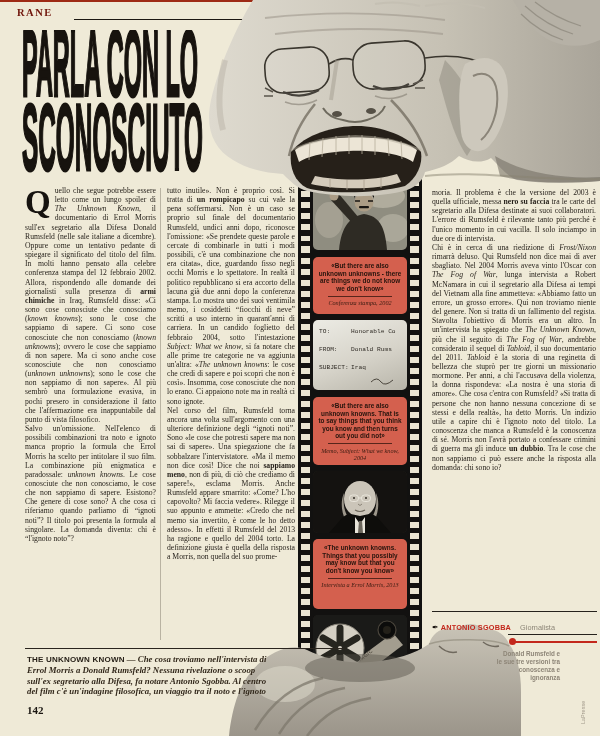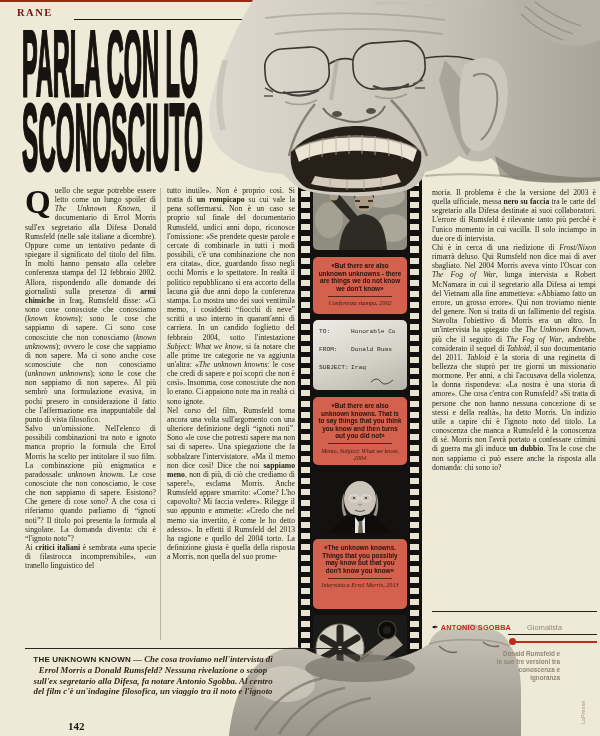--- a/index.html
+++ b/index.html
@@ -31,32 +31,32 @@
   .q-sep{width:64px;height:1px;background:#57251b;margin:3.5px auto 2.5px;}
   .q-src{font:italic 6.2px/7.2px "Liberation Serif",serif;color:#3a1c12;}
   .f-memo{background:linear-gradient(160deg,#ecebe4 0%,#d6d3c9 55%,#b7b4a9 100%);}
   .memo-row{position:absolute;left:6px;right:2px;font:6.2px/7px "Liberation Mono",monospace;color:#2e2a24;white-space:nowrap;overflow:hidden;}
   .memo-label{display:inline-block;width:32px;}
   
   .byline-rule{left:432px;top:611px;width:165px;height:1px;background:#26221c;z-index:5;}
   .byline{left:432px;top:616px;z-index:5;font-family:"Liberation Sans",sans-serif;white-space:nowrap;}
   .byline .nib{font-family:"DejaVu Sans",sans-serif;font-size:8px;color:#1a1510;margin-right:2px;}
   .byline .bname{font-weight:bold;font-size:7.3px;color:#c3281c;letter-spacing:0.2px;}
-  .byline .brole{font-size:7.3px;color:#8d8678;margin-left:16px;}
+  .byline .brole{font-size:7.3px;color:#8d8678;margin-left:9px;}
   .byline-rule2{left:508px;top:634px;width:89px;height:1px;background:#26221c;z-index:5;}
   .redline{left:512px;top:641px;width:85px;height:2px;background:#c3281c;z-index:5;}
   .reddot{left:509px;top:638px;width:7px;height:7px;border-radius:50%;background:#c3281c;z-index:5;}
   .photo-caption{left:496px;top:650px;width:64px;text-align:right;font:bold 6.3px/8px "Liberation Sans",sans-serif;color:#8d8577;z-index:5;}
   .credit{left:580px;top:654px;height:70px;writing-mode:vertical-rl;transform:rotate(180deg);font:5.5px "Liberation Sans",sans-serif;color:#a39b8c;z-index:5;}
   
   .footer-rule{left:25px;top:648px;width:320px;height:1px;background:#2a251e;z-index:5;}
-  .footer-caption{left:27px;top:654px;width:252px;z-index:5;font:bold italic 8.8px/10.3px "Liberation Serif",serif;color:#33291c;text-align:center;}
+  .footer-caption{left:27px;top:654px;width:252px;z-index:5;font:bold italic 8.8px/10.3px "Liberation Serif",serif;color:#33291c;}
   .footer-caption p{margin:0;}
   .rtL{font-style:normal;font-family:"Liberation Sans",sans-serif;font-weight:bold;font-size:8px;letter-spacing:0.2px;color:#241d15;}
-  .pagenum{left:27px;top:720px;font:bold 11px "Liberation Serif",serif;color:#1b1712;z-index:5;margin-left:41px;}
+  .pagenum{left:27px;top:704px;font:bold 11px "Liberation Serif",serif;color:#1b1712;z-index:5;}
   
   .face-svg{left:195px;top:0;z-index:3;pointer-events:none;}
   .hand-svg{left:195px;top:580px;z-index:4;pointer-events:none;}
 </style>
 </head>
 <body>
 
 <div class="page">
 
   <div class="abs topline"></div>
@@ -209,21 +209,20 @@
     <ellipse cx="165" cy="88" rx="55" ry="14" fill="#57524a" opacity="0.45"></ellipse>
     <ellipse cx="90" cy="104" rx="30" ry="18" fill="#ddd8cb" opacity="0.55"></ellipse>
     <path d="M60,150 C78,120 100,104 128,98 M84,154 C100,128 124,112 150,108 M112,156 C128,134 150,122 176,118" stroke="#7e786c" stroke-width="2.5" fill="none" opacity="0.75"></path>
     <path d="M244,66 Q252,74 262,72 M288,62 Q296,68 304,66" stroke="#6f695e" stroke-width="1.5" fill="none"></path>
     <path d="M234,64 C250,58 300,58 314,66" stroke="#8b8577" stroke-width="1.5" fill="none" opacity="0.6"></path>
   </svg>
 
   <div class="abs col c1">
       <p><span class="rtd">Q</span><span>uello che segue potrebbe essere letto come un lungo spoiler di </span><span class="rti">The Unknown Known</span><span>, il documentario di Errol Morris sull'ex segretario alla Difesa Donald Rumsfeld (nelle sale italiane a dicembre). Oppure come un tentativo pedante di spiegare il significato del titolo del film. In molti hanno pensato alla celebre conferenza stampa del 12 febbraio 2002. Allora, rispondendo alle domande dei giornalisti sulla presenza di </span><span class="rtb">armi chimiche</span><span> in Iraq, Rumsfeld disse: «Ci sono cose conosciute che conosciamo (</span><span class="rti">known knowns</span><span>); sono le cose che sappiamo di sapere. Ci sono cose conosciute che non conosciamo (</span><span class="rti">known unknowns</span><span>); ovvero le cose che sappiamo di non sapere. Ma ci sono anche cose sconosciute che non conosciamo (</span><span class="rti">unknown unknowns</span><span>); sono le cose che non sappiamo di non sapere». Al più sembrò una formulazione evasiva, in pochi presero in considerazione il fatto che l'affermazione era inappuntabile dal punto di vista filosofico.</span></p>
       <p><span>Salvo un'omissione. Nell'elenco di possibili combinazioni tra noto e ignoto manca proprio la formula che Errol Morris ha scelto per intitolare il suo film. La combinazione più enigmatica e paradossale: </span><span class="rti">unknown knowns</span><span>. Le cose conosciute che non conosciamo, le cose che non sappiamo di sapere. Esistono? Che genere di cose sono? A che cosa ci riferiamo quando parliamo di “ignoti noti”? Il titolo poi presenta la formula al singolare. La domanda diventa: chi è “l'ignoto noto”?</span></p>
-      <p><span>Ai </span><span class="rtb">critici italiani</span><span> è sembrata «una specie di filastrocca incomprensibile», «un tranello linguistico del</span></p>
     </div>
   <div class="abs colrule"></div>
   <div class="abs col c2">
       <p><span>tutto inutile». Non è proprio così. Si tratta di </span><span class="rtb">un rompicapo</span><span> su cui vale la pena soffermarsi. Non è un caso se proprio sul finale del documentario Rumsfeld, undici anni dopo, riconosce l'omissione: «Se prendete queste parole e cercate di combinarle in tutti i modi possibili, c'è una combinazione che non era citata», dice, guardando fisso negli occhi Morris e lo spettatore. In realtà il politico repubblicano si era accorto della lacuna già due anni dopo la conferenza stampa. Lo mostra uno dei suoi ventimila memo, i cosiddetti “fiocchi di neve” scritti a uso interno in quarant'anni di carriera. In un candido foglietto del febbraio 2004, sotto l'intestazione </span><span class="rti">Subject: What we know</span><span>, si fa notare che alle prime tre categorie ne va aggiunta un'altra: «</span><span class="rti">The unknown knowns</span><span>: le cose che credi di sapere e poi scopri che non è così». Insomma, cose conosciute che non lo erano. Ci appaiono note ma in realtà ci sono ignote.</span></p>
       <p><span>Nel corso del film, Rumsfeld torna ancora una volta sull'argomento con una ulteriore definizione degli “ignoti noti”. Sono «le cose che potresti sapere ma non sai di sapere». Una spiegazione che fa sobbalzare l'intervistatore. «Ma il memo non dice così! Dice che noi </span><span class="rtb">sappiamo meno</span><span>, non di più, di ciò che crediamo di sapere!», esclama Morris. Anche Rumsfeld appare smarrito: «Come? L'ho capovolto? Mi faccia vedere». Rilegge il suo appunto e ammette: «Credo che nel memo sia invertito, è come le ho detto adesso». In effetti il Rumsfeld del 2013 ha ragione e quello del 2004 torto. La definizione giusta è quella della risposta a Morris, non quella del suo prome-</span></p>
     </div>
   <div class="abs col c3">
       <p><span>moria. Il problema è che la versione del 2003 è quella ufficiale, messa </span><span class="rtb">nero su faccia</span><span> tra le carte del segretario alla Difesa destinate ai suoi collaboratori. L'errore di Rumsfeld è rilevante tanto più perché è l'unico momento in cui vacilla. Il solo inciampo in due ore di intervista.</span></p>
       <p><span>Chi è in cerca di una riedizione di </span><span class="rti">Frost/Nixon</span><span> rimarrà deluso. Qui Rumsfeld non dice mai di aver sbagliato. Nel 2004 Morris aveva vinto l'Oscar con </span><span class="rti">The Fog of War</span><span>, lunga intervista a Robert McNamara in cui il segretario alla Difesa ai tempi del Vietnam alla fine ammetteva: «Abbiamo fatto un errore, un grosso errore». Qui non troviamo niente del genere. Non si tratta di un fallimento del regista. Stavolta l'obiettivo di Morris era un altro. In un'intervista ha spiegato che </span><span class="rti">The Unknown Known</span><span>, più che il seguito di </span><span class="rti">The Fog of War</span><span>, andrebbe considerato il sequel di </span><span class="rti">Tabloid</span><span>, il suo documentario del 2011. </span><span class="rti">Tabloid</span><span> è la storia di una reginetta di bellezza che stuprò per tre giorni un missionario mormone. Per anni, a chi l'accusava della violenza, la donna rispondeva: «La nostra è una storia di amore». Che cosa c'entra con Rumsfeld? «Si tratta di persone che non hanno nessuna concezione di se stessi e della realtà», ha detto Morris. Un indizio utile a capire chi è l'ignoto noto del titolo. La conoscenza che manca a Rumsfeld è la conoscenza di sé. Morris non l'avrà portato a confessare crimini di guerra ma gli induce </span><span class="rtb">un dubbio</span><span>. Tra le cose che non sappiamo ci può essere anche la risposta alla domanda: chi sono io?</span></p>
     </div>

